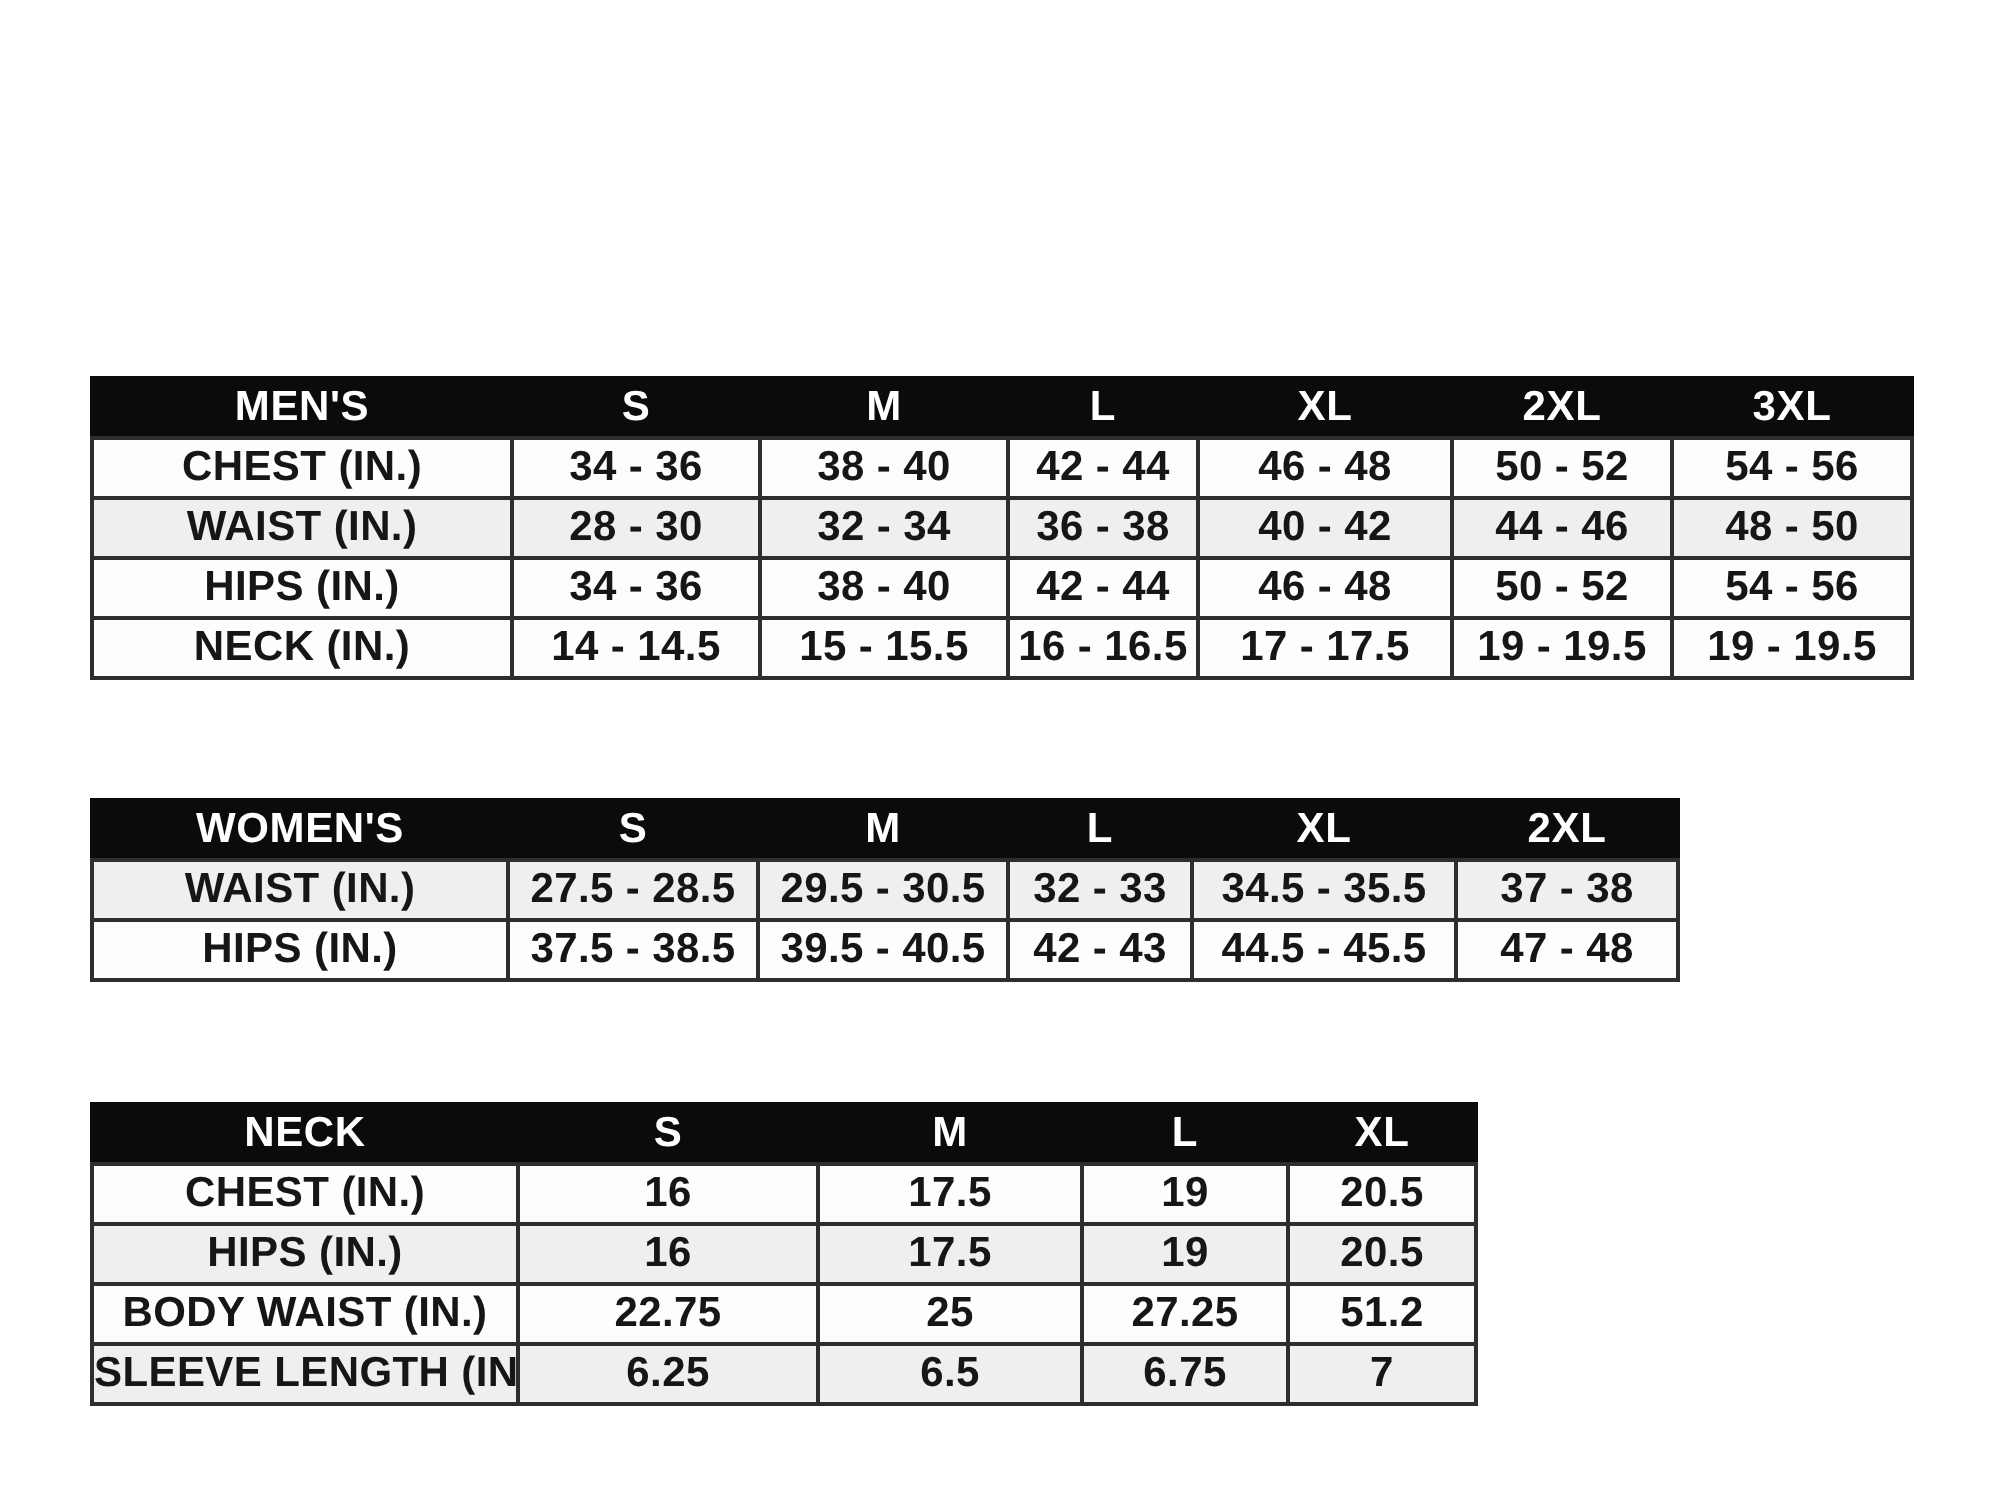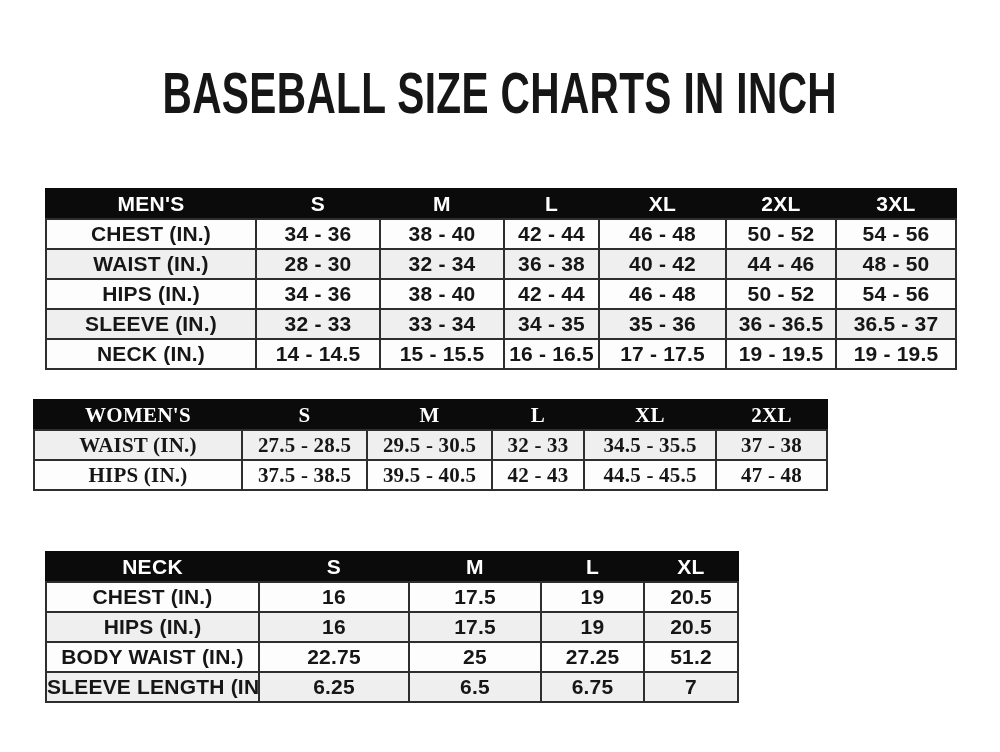--- a/index.html
+++ b/index.html
@@ -63,23 +63,20 @@
   .size-table tbody tr.alt th,
   .size-table tbody tr.alt td {
     background: var(--row-gray, #efefef);
   }
 </style>
 </head>
 <body>
 
 <div class="canvas">
 
-  <div class="title-wrap">
-    <span class="title-text">BASEBALL SIZE CHARTS IN INCH</span>
-  </div>
 
   <table id="t-mens" class="size-table" style="top: 188px; left: 45px; width: 910px;">
       <colgroup>
         <col style="width: 210px;">
         <col style="width: 124px;">
         <col style="width: 124px;">
         <col style="width: 95px;">
         <col style="width: 127px;">
         <col style="width: 110px;">
         <col style="width: 120px;">
@@ -116,41 +113,32 @@
         </tr>
         <tr>
           <th scope="row">HIPS (IN.)</th>
           <td>34 - 36</td>
           <td>38 - 40</td>
           <td>42 - 44</td>
           <td>46 - 48</td>
           <td>50 - 52</td>
           <td>54 - 56</td>
         </tr>
-        <tr class="alt">
-          <th scope="row">SLEEVE (IN.)</th>
-          <td>32 - 33</td>
-          <td>33 - 34</td>
-          <td>34 - 35</td>
-          <td>35 - 36</td>
-          <td>36 - 36.5</td>
-          <td>36.5 - 37</td>
-        </tr>
         <tr>
           <th scope="row">NECK (IN.)</th>
           <td>14 - 14.5</td>
           <td>15 - 15.5</td>
           <td>16 - 16.5</td>
           <td>17 - 17.5</td>
           <td>19 - 19.5</td>
           <td>19 - 19.5</td>
         </tr>
       </tbody>
     </table>
-  <table id="t-womens" class="size-table" style="top: 399px; left: 33px; width: 793px; font-family: Liberation Serif, serif;">
+  <table id="t-womens" class="size-table" style="top: 399px; left: 45px; width: 793px;">
       <colgroup>
         <col style="width: 208px;">
         <col style="width: 125px;">
         <col style="width: 125px;">
         <col style="width: 92px;">
         <col style="width: 132px;">
         <col style="width: 111px;">
       </colgroup>
       <thead>
         <tr>

